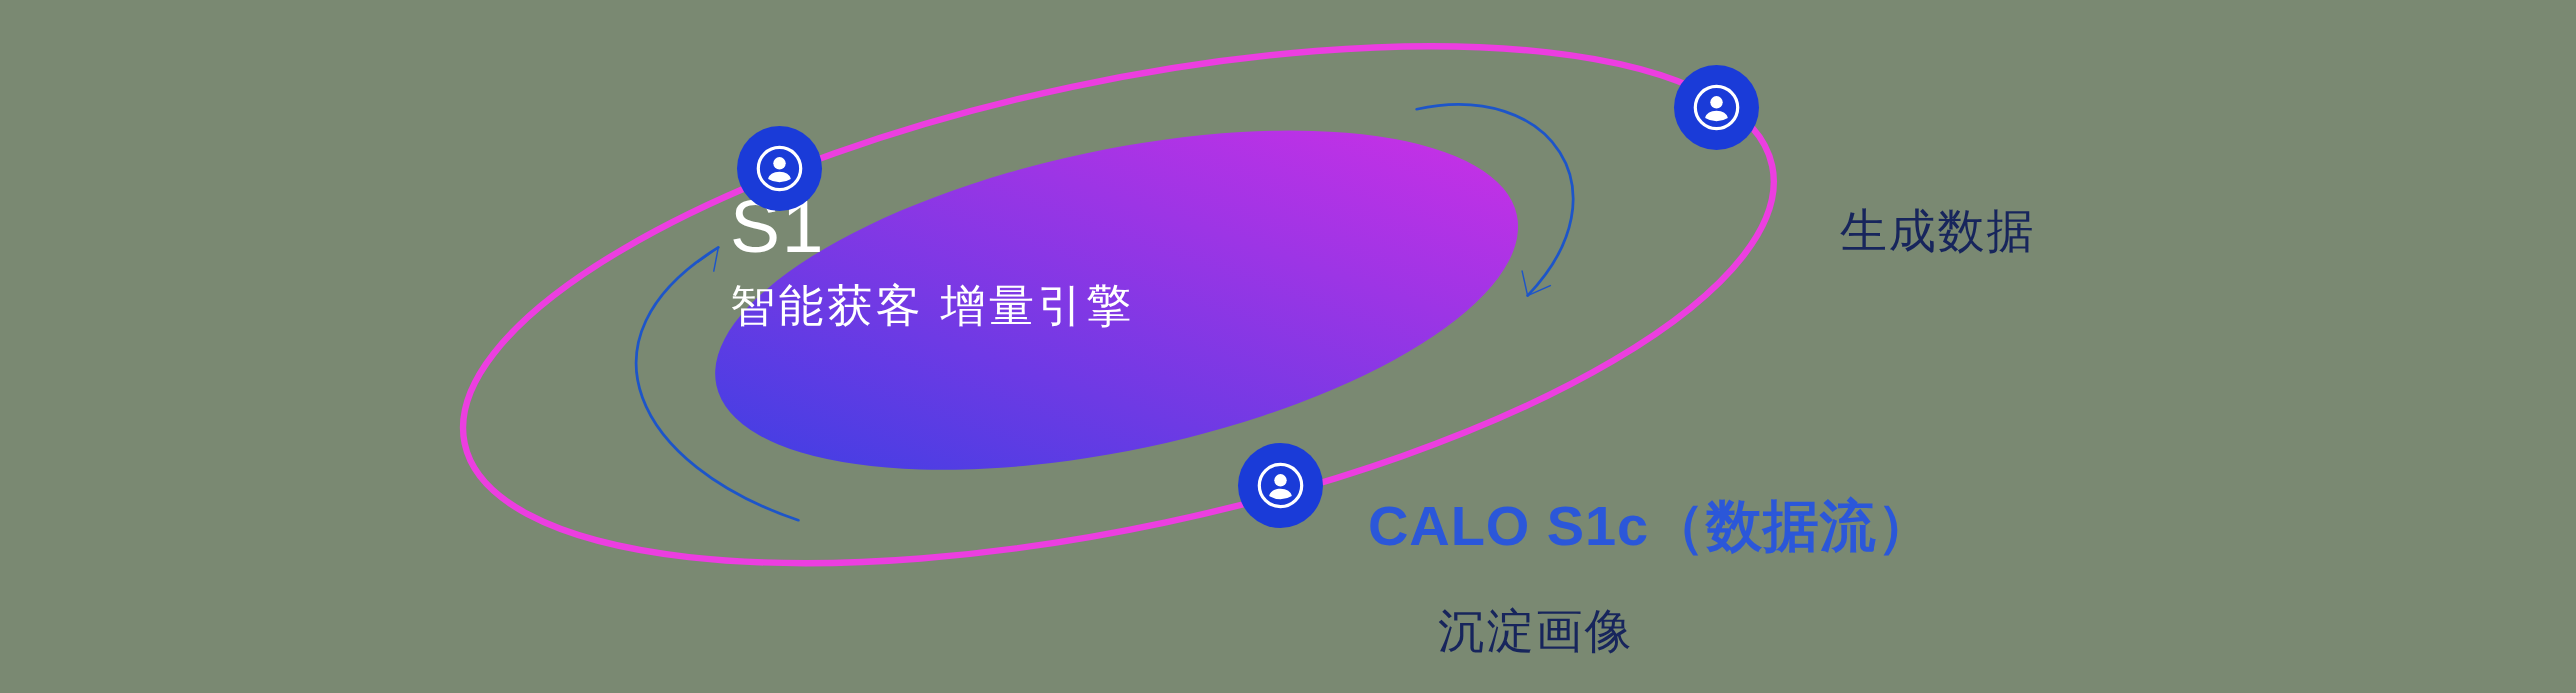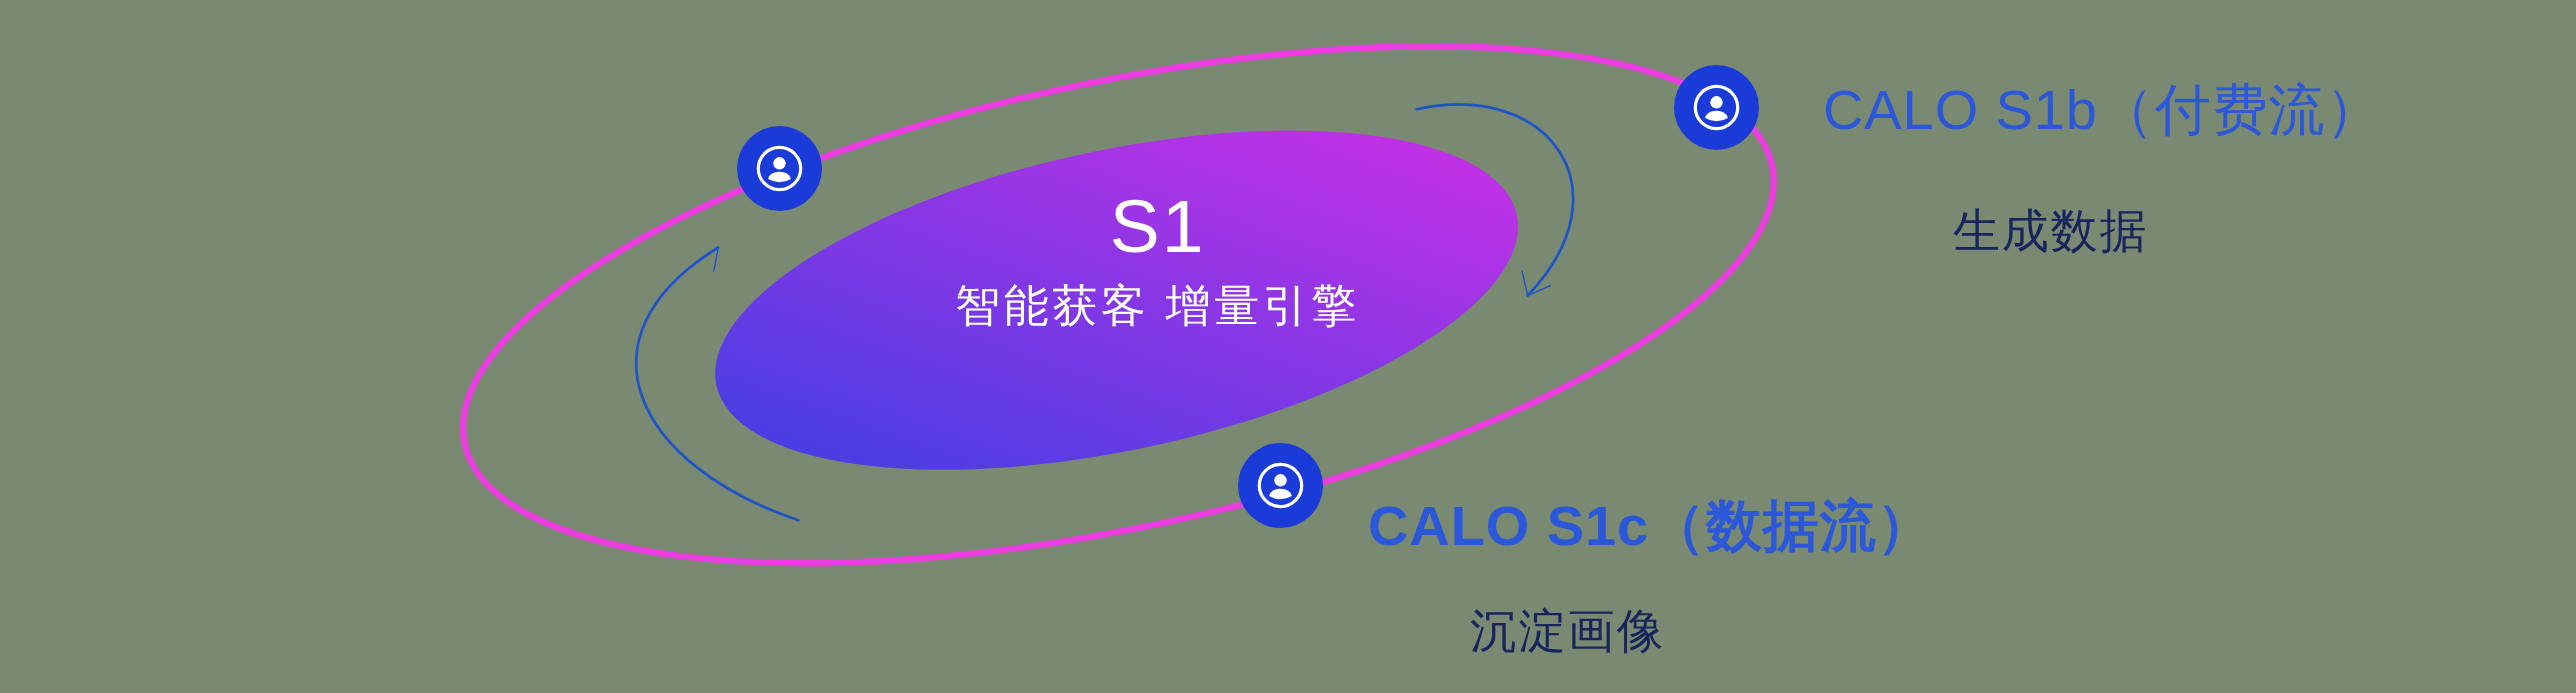--- a/index.html
+++ b/index.html
@@ -47,24 +47,23 @@
   }
   .arrow-head{
     stroke:var(--arrow);
     fill:none;
     stroke-width:1.6;
     stroke-linecap:round;
     stroke-linejoin:round;
   }
   .center-text{
     position:absolute;
-    left:794px;
+    left:730px;
     top:189px;
     width:727px;
-    text-align:center;
     color:var(--center-text);
   }
   .center-title{
     font-size:75px;
     font-weight:500;
     letter-spacing:1.8px;
     line-height:1.0;
   }
   .center-subtitle{
     margin-top:12px;
@@ -97,23 +96,23 @@
     position:absolute;
     color:var(--sublabel);
     font-size:47px;
     font-weight:500;
     letter-spacing:1.8px;
     white-space:nowrap;
   }
   .label-s1a{left:47px;top:33px;}
   .sublabel-s1a{left:435px;top:145px;}
   .label-s1b{left:1823px;top:73px;}
-  .sublabel-s1b{left:1953px;top:200px;text-align:right;}
+  .sublabel-s1b{left:1840px;top:200px;text-align:right;}
   .label-s1c{left:1368px;top:489px;font-weight:bold;}
-  .sublabel-s1c{left:1438px;top:600px;margin-left:32px;}
+  .sublabel-s1c{left:1438px;top:600px;}
   .node-s1a{left:737px;top:126px;}
   .node-s1b{left:1674px;top:65px;}
   .node-s1c{left:1238px;top:443px;}
 </style>
 </head>
 <body>
 
 <div class="canvas">
 
   <svg class="scene" width="2576" height="694" viewBox="0 0 2833 763">
@@ -162,20 +161,19 @@
 
   <div class="node node-s1c">
     <svg width="49" height="49" viewBox="0 0 52 52">
       <circle class="person-ring" cx="26" cy="26" r="22.5"></circle>
       <circle class="person-shape" cx="26" cy="20.5" r="6.6"></circle>
       <path class="person-shape" d="M26 29.5c-6.4 0-11.5 3.4-12 7.6a22.5 22.5 0 0 0 24 0c-0.5-4.2-5.6-7.6-12-7.6z"></path>
     </svg>
   </div>
 
 
-  <div class="label label-s1b">CALO S1b（付费流）</div>
   <div class="sublabel sublabel-s1b">生成数据</div>
 
   <div class="label label-s1c">CALO S1c（数据流）</div>
   <div class="sublabel sublabel-s1c">沉淀画像</div>
 
 </div>
 
 
 </body></html>

